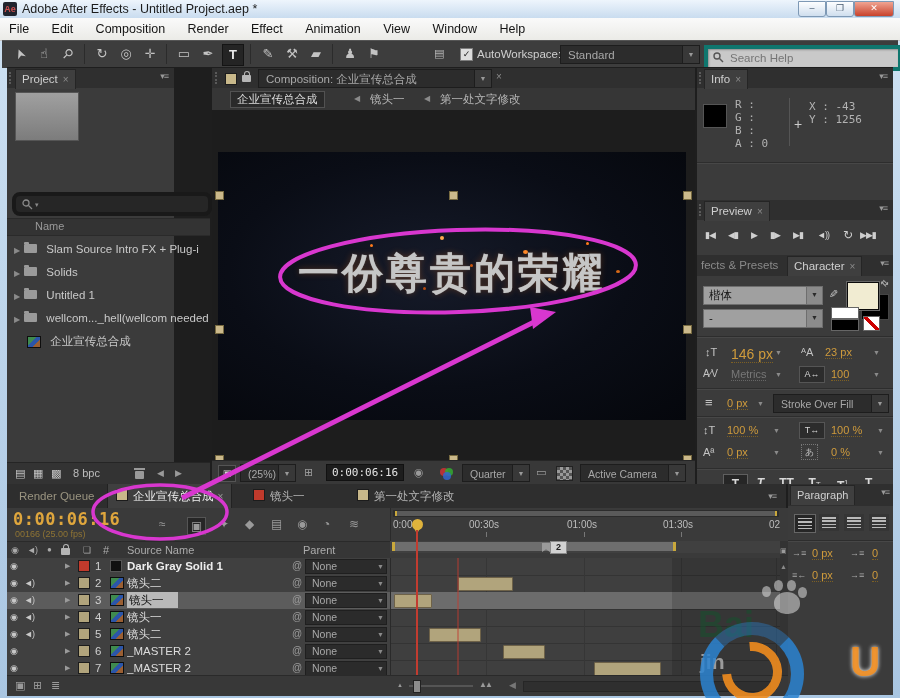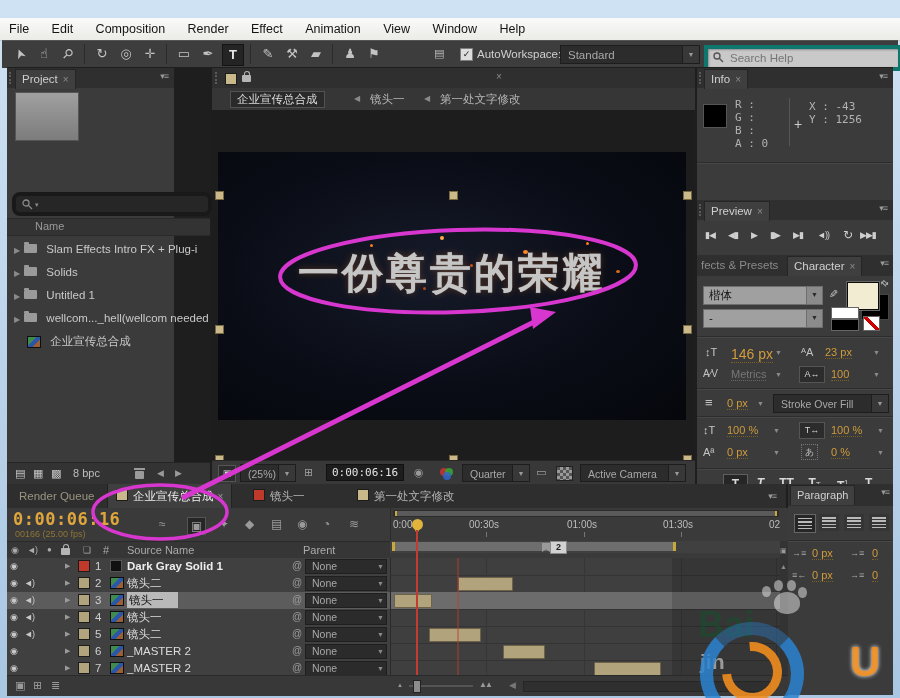--- a/index.html
+++ b/index.html
@@ -156,20 +156,27 @@
   .wm{pointer-events:none;}
   .paw{position:absolute;opacity:.45;}
   .paw i{position:absolute;background:#fff;border-radius:50%;}
   .annot{position:absolute;left:0;top:0;pointer-events:none;z-index:60;}
 </style>
 </head>
 <body>
 
 <div class="app">
 
+  <div class="abs titlebar">
+    <div class="abs aebadge">Ae</div>
+    <div class="abs wtitle">Adobe After Effects - Untitled Project.aep *</div>
+    <div class="abs wbtn" style="left:798px;width:26px;">–</div>
+    <div class="abs wbtn" style="left:826px;width:26px;">❐</div>
+    <div class="abs wbtn close" style="left:854px;width:38px;">✕</div>
+  </div>
 
   <div class="abs menubar">
     <span class="menuitem">File</span>
     <span class="menuitem">Edit</span>
     <span class="menuitem">Composition</span>
     <span class="menuitem">Render</span>
     <span class="menuitem">Effect</span>
     <span class="menuitem">Animation</span>
     <span class="menuitem">View</span>
     <span class="menuitem">Window</span>
@@ -225,21 +232,21 @@
           <circle cx="4" cy="4" r="3" fill="none" stroke="#8a8a8a" stroke-width="1.3"></circle>
           <line x1="6.5" y1="6.5" x2="10" y2="10" stroke="#8a8a8a" stroke-width="1.3"></line>
         </svg>
       <span class="sarr" style="left:19px;top:5px">▾</span>
     </div>
     <div class="abs" style="left:0;top:150px;width:203px;height:16px;background:#333;border-top:1px solid #2a2a2a;border-bottom:1px solid #2a2a2a">
       <span class="abs" style="left:28px;top:1px;color:#9a9a9a;font-size:11px">Name</span>
     </div>
     <div class="treerow" style="top:170px">
       <span class="tarr">▶</span><span class="folder"></span>
-      <span style="margin-left:6px">Slam Effects Intro FX + Plug-i</span>
+      <span style="margin-left:6px">Slam Source Intro FX + Plug-i</span>
     </div>
     <div class="treerow" style="top:193px">
       <span class="tarr">▶</span><span class="folder"></span>
       <span style="margin-left:6px">Solids</span>
     </div>
     <div class="treerow" style="top:216px">
       <span class="tarr">▶</span><span class="folder"></span>
       <span style="margin-left:6px">Untitled 1</span>
     </div>
     <div class="treerow" style="top:239px">
@@ -259,20 +266,24 @@
       <span class="abs" style="left:150px;top:5px;color:#9a9a9a;font-size:9px">◀</span>
       <span class="abs" style="left:168px;top:5px;color:#9a9a9a;font-size:9px">▶</span>
     </div>
   </div>
 
   <div class="abs panel" style="left:212px;top:68px;width:483px;height:416px">
     <div class="tabbar">
       <span class="gripdots" style="left:3px"></span>
       <span class="chip" style="position:absolute;left:13px;top:5px;background:#c8b88a"></span>
       <span class="lock" style="position:absolute;left:30px;top:7px"></span>
+      <span class="ddark" style="left:46px;top:1px;width:232px;height:17px">
+        <span class="lbl">Composition: 企业宣传总合成</span>
+        <span class="arr">▼</span>
+      </span>
       <span class="abs" style="left:284px;top:3px;color:#8b8b8b;font-size:10px">×</span>
     </div>
     <div class="abs" style="left:0;top:20px;width:483px;height:22px;background:#363636;border-bottom:1px solid #2a2a2a">
       <span class="bcbox" style="left:18px;top:3px">企业宣传总合成</span>
       <span class="bctxt" style="left:142px;font-size:8px;color:#8a8a8a">◀</span>
       <span class="bctxt" style="left:158px">镜头一</span>
       <span class="bctxt" style="left:212px;font-size:8px;color:#8a8a8a">◀</span>
       <span class="bctxt" style="left:228px">第一处文字修改</span>
     </div>
     <div class="viewer">

